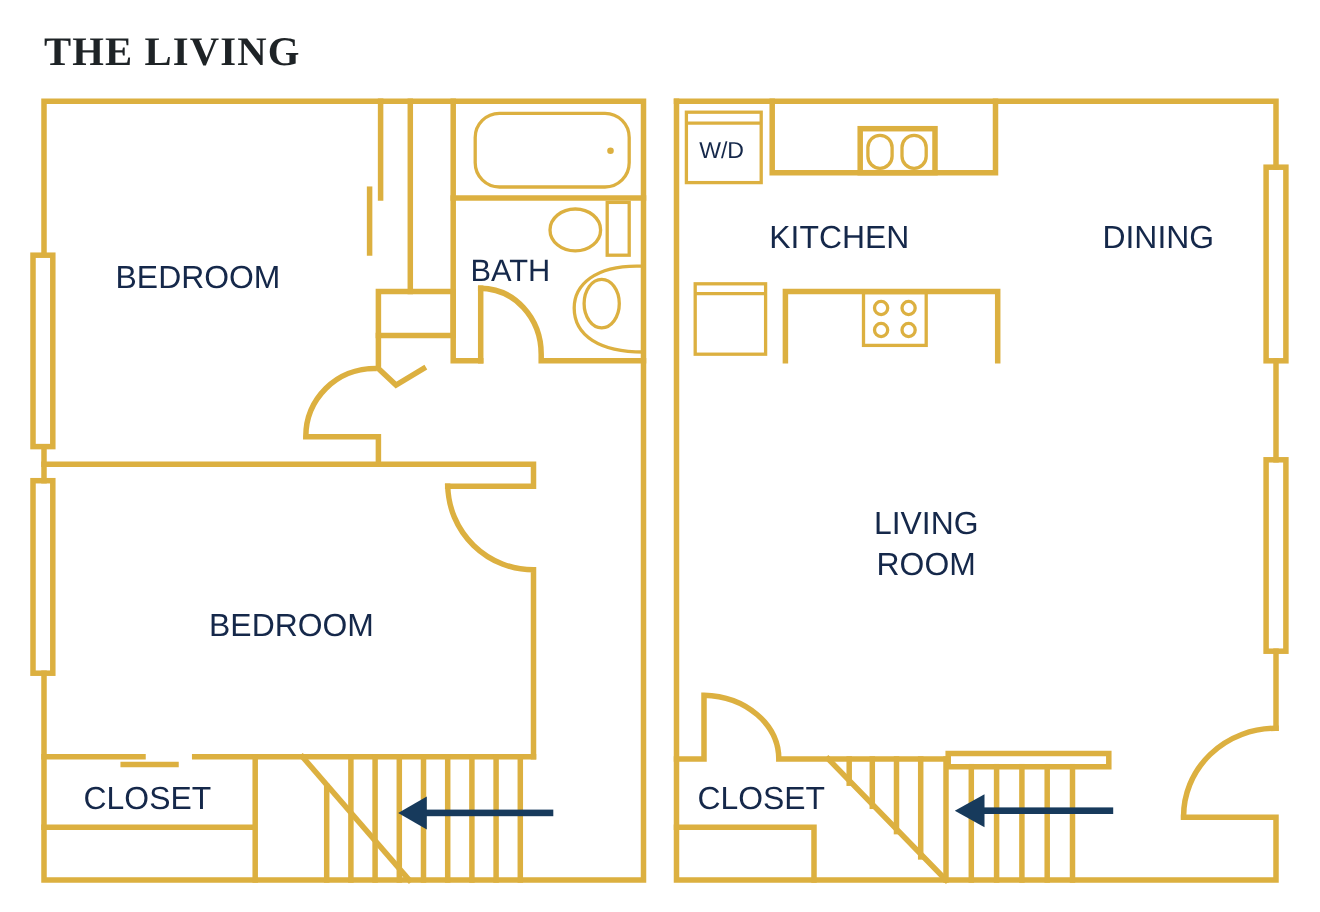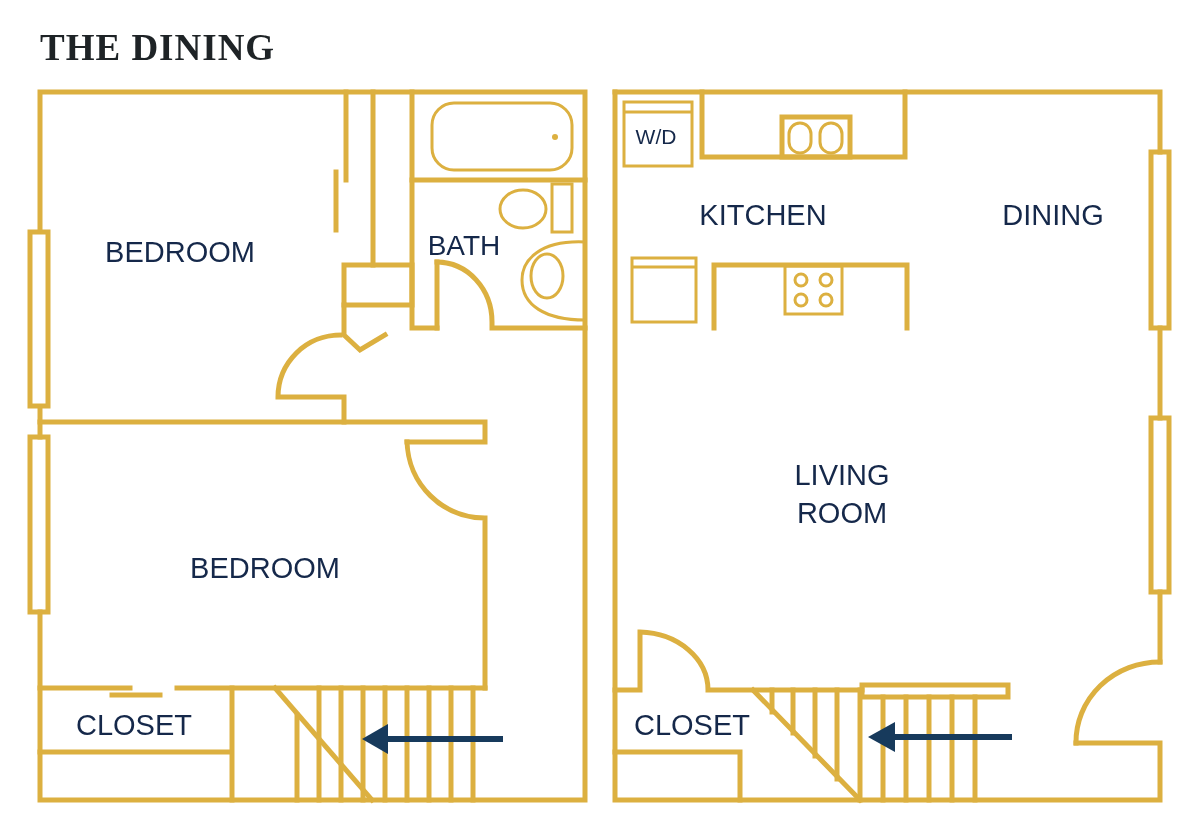--- a/index.html
+++ b/index.html
@@ -12,21 +12,21 @@
   }
   svg { position: absolute; left: 0; top: 0; }
   .w { stroke: #dcb040; stroke-width: 5; fill: none; stroke-linecap: square; }
   .t { stroke: #dcb040; stroke-width: 3; fill: none; }
   .lbl { font-family: "Liberation Sans", "DejaVu Sans", sans-serif; fill: #15284a; }
   .arrow { fill: #173a5c; }
 </style>
 </head>
 <body>
 
-<div class="title">THE DINING</div>
+<div class="title">THE LIVING</div>
 
 <svg width="1200" height="829" viewBox="0 0 1200 829">
 
   <g>
 
     <path class="w" d="M40 230 V92 H585 V800 H40 V612"></path>
     <path class="w" d="M40 408 V437"></path>
 
     <rect class="w" x="30" y="232" width="18" height="174"></rect>
     <rect class="w" x="30" y="437" width="18" height="175"></rect>

